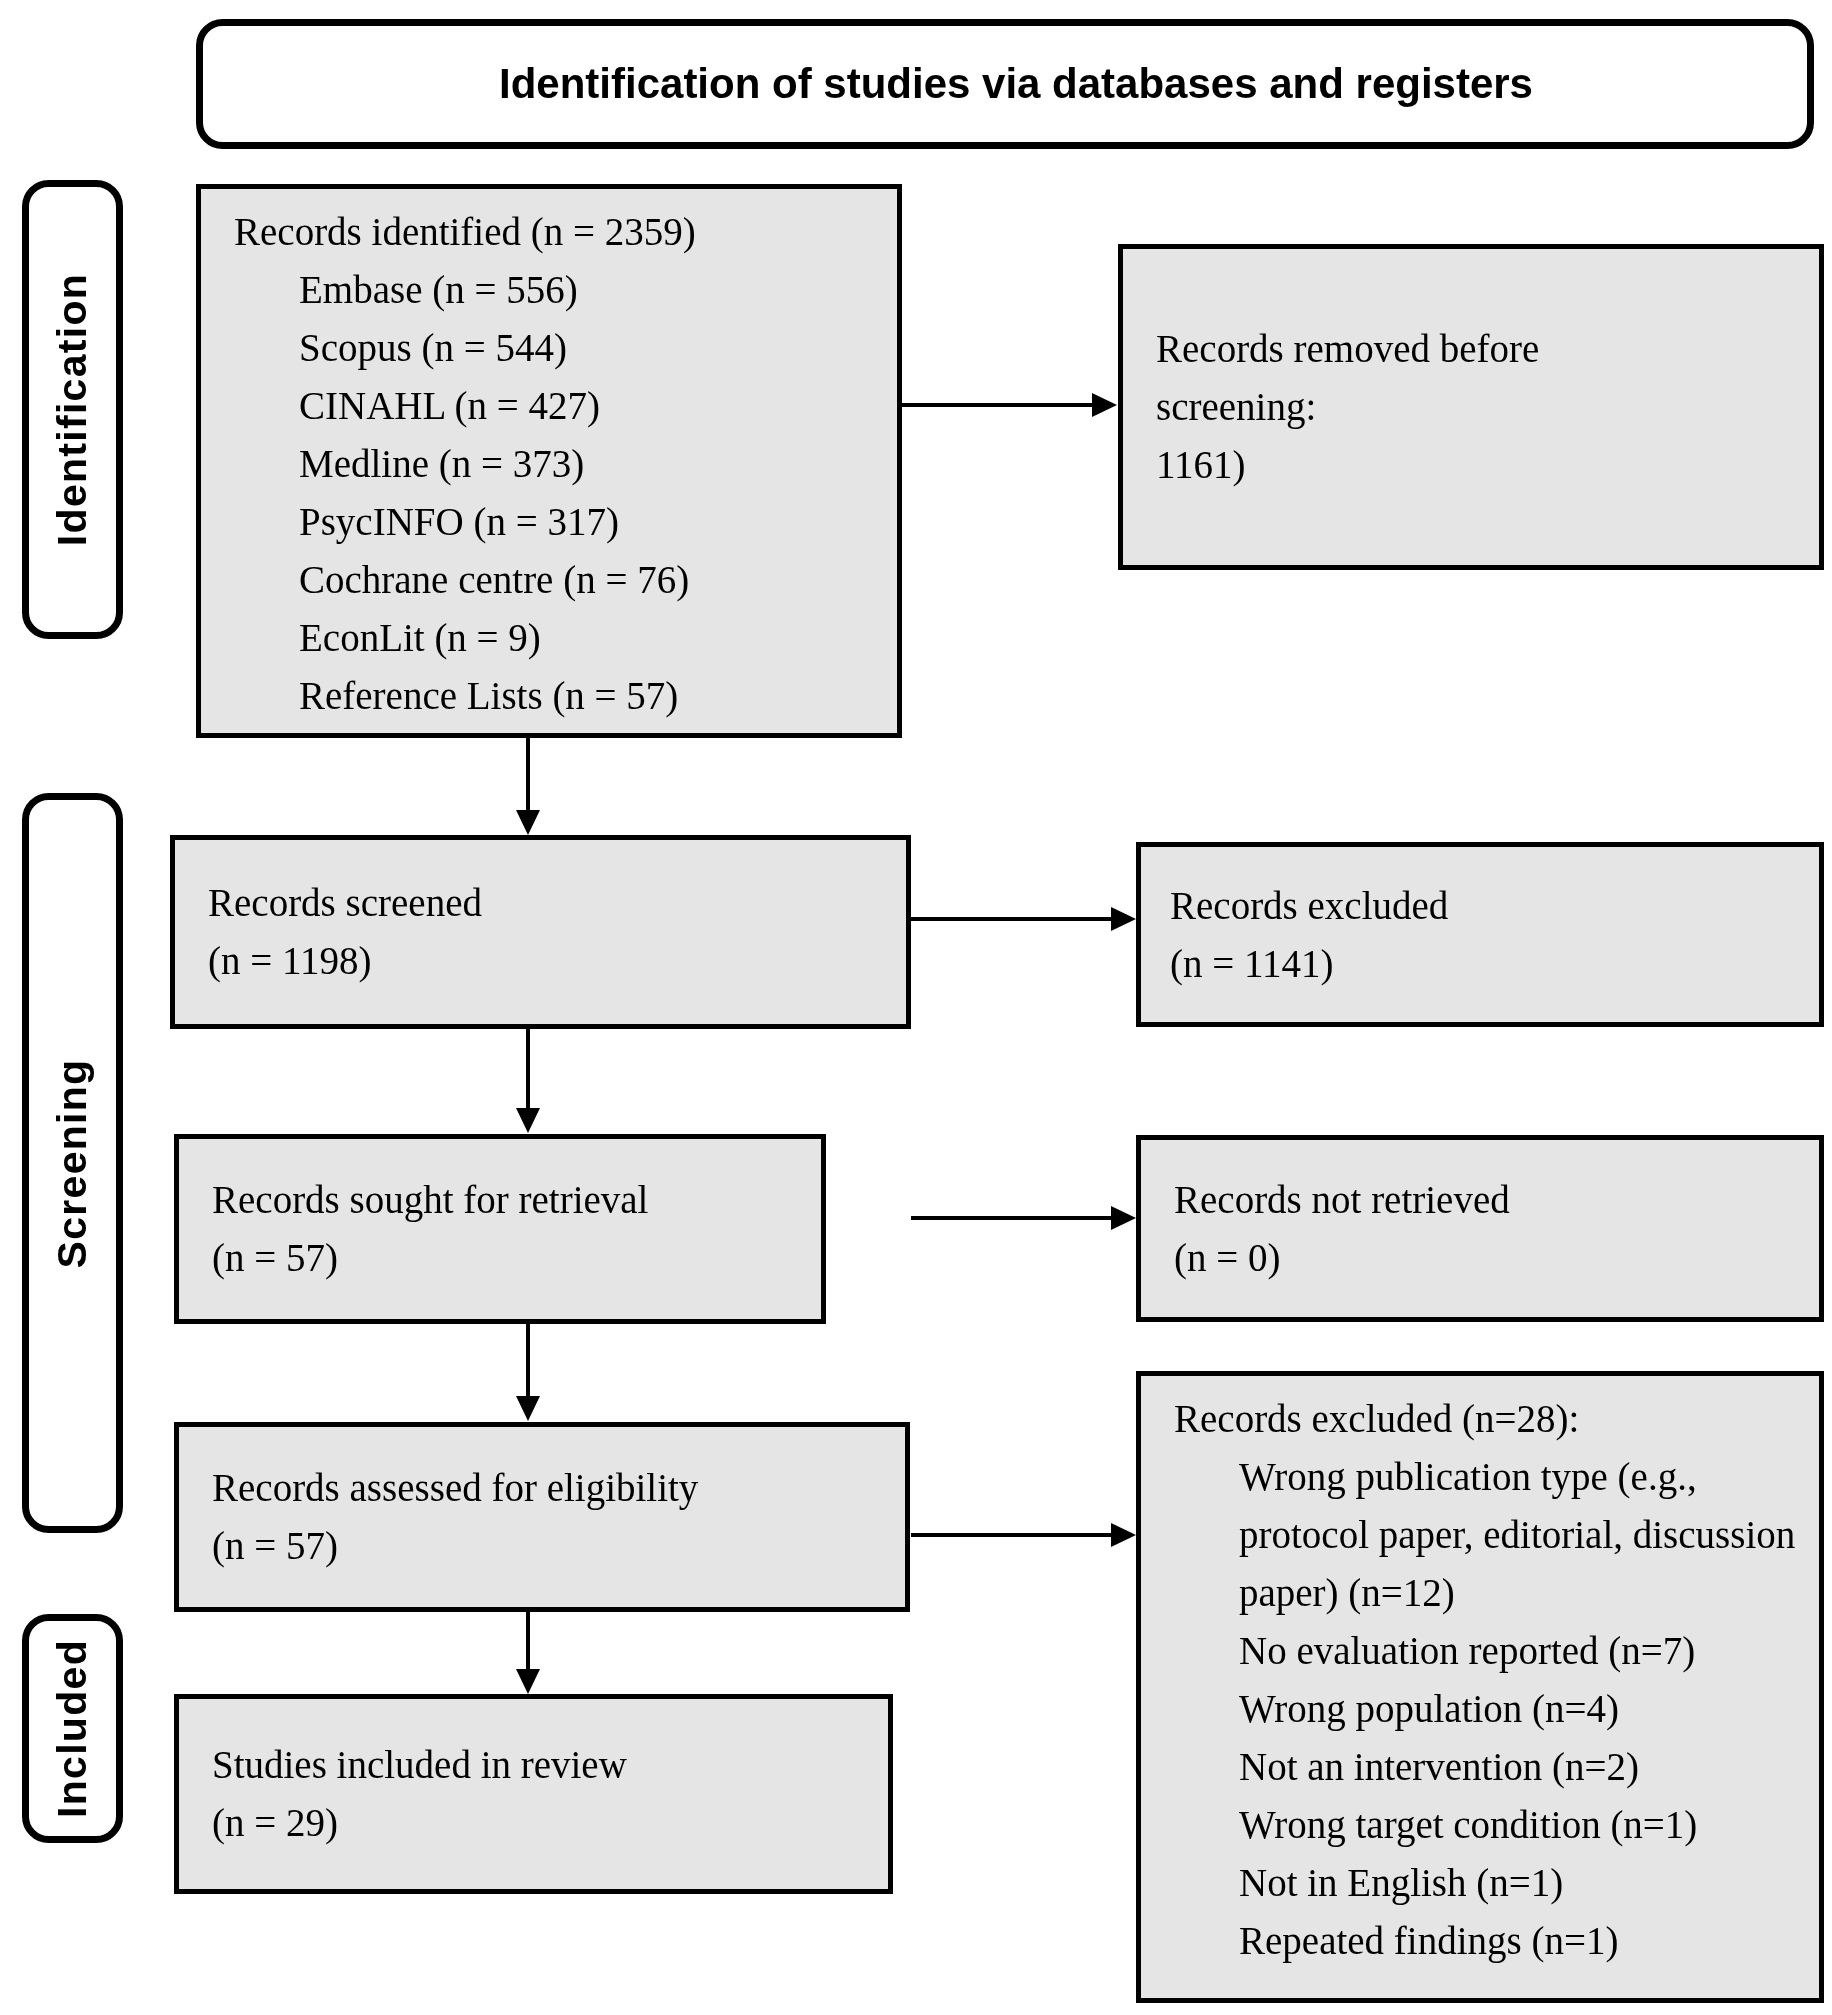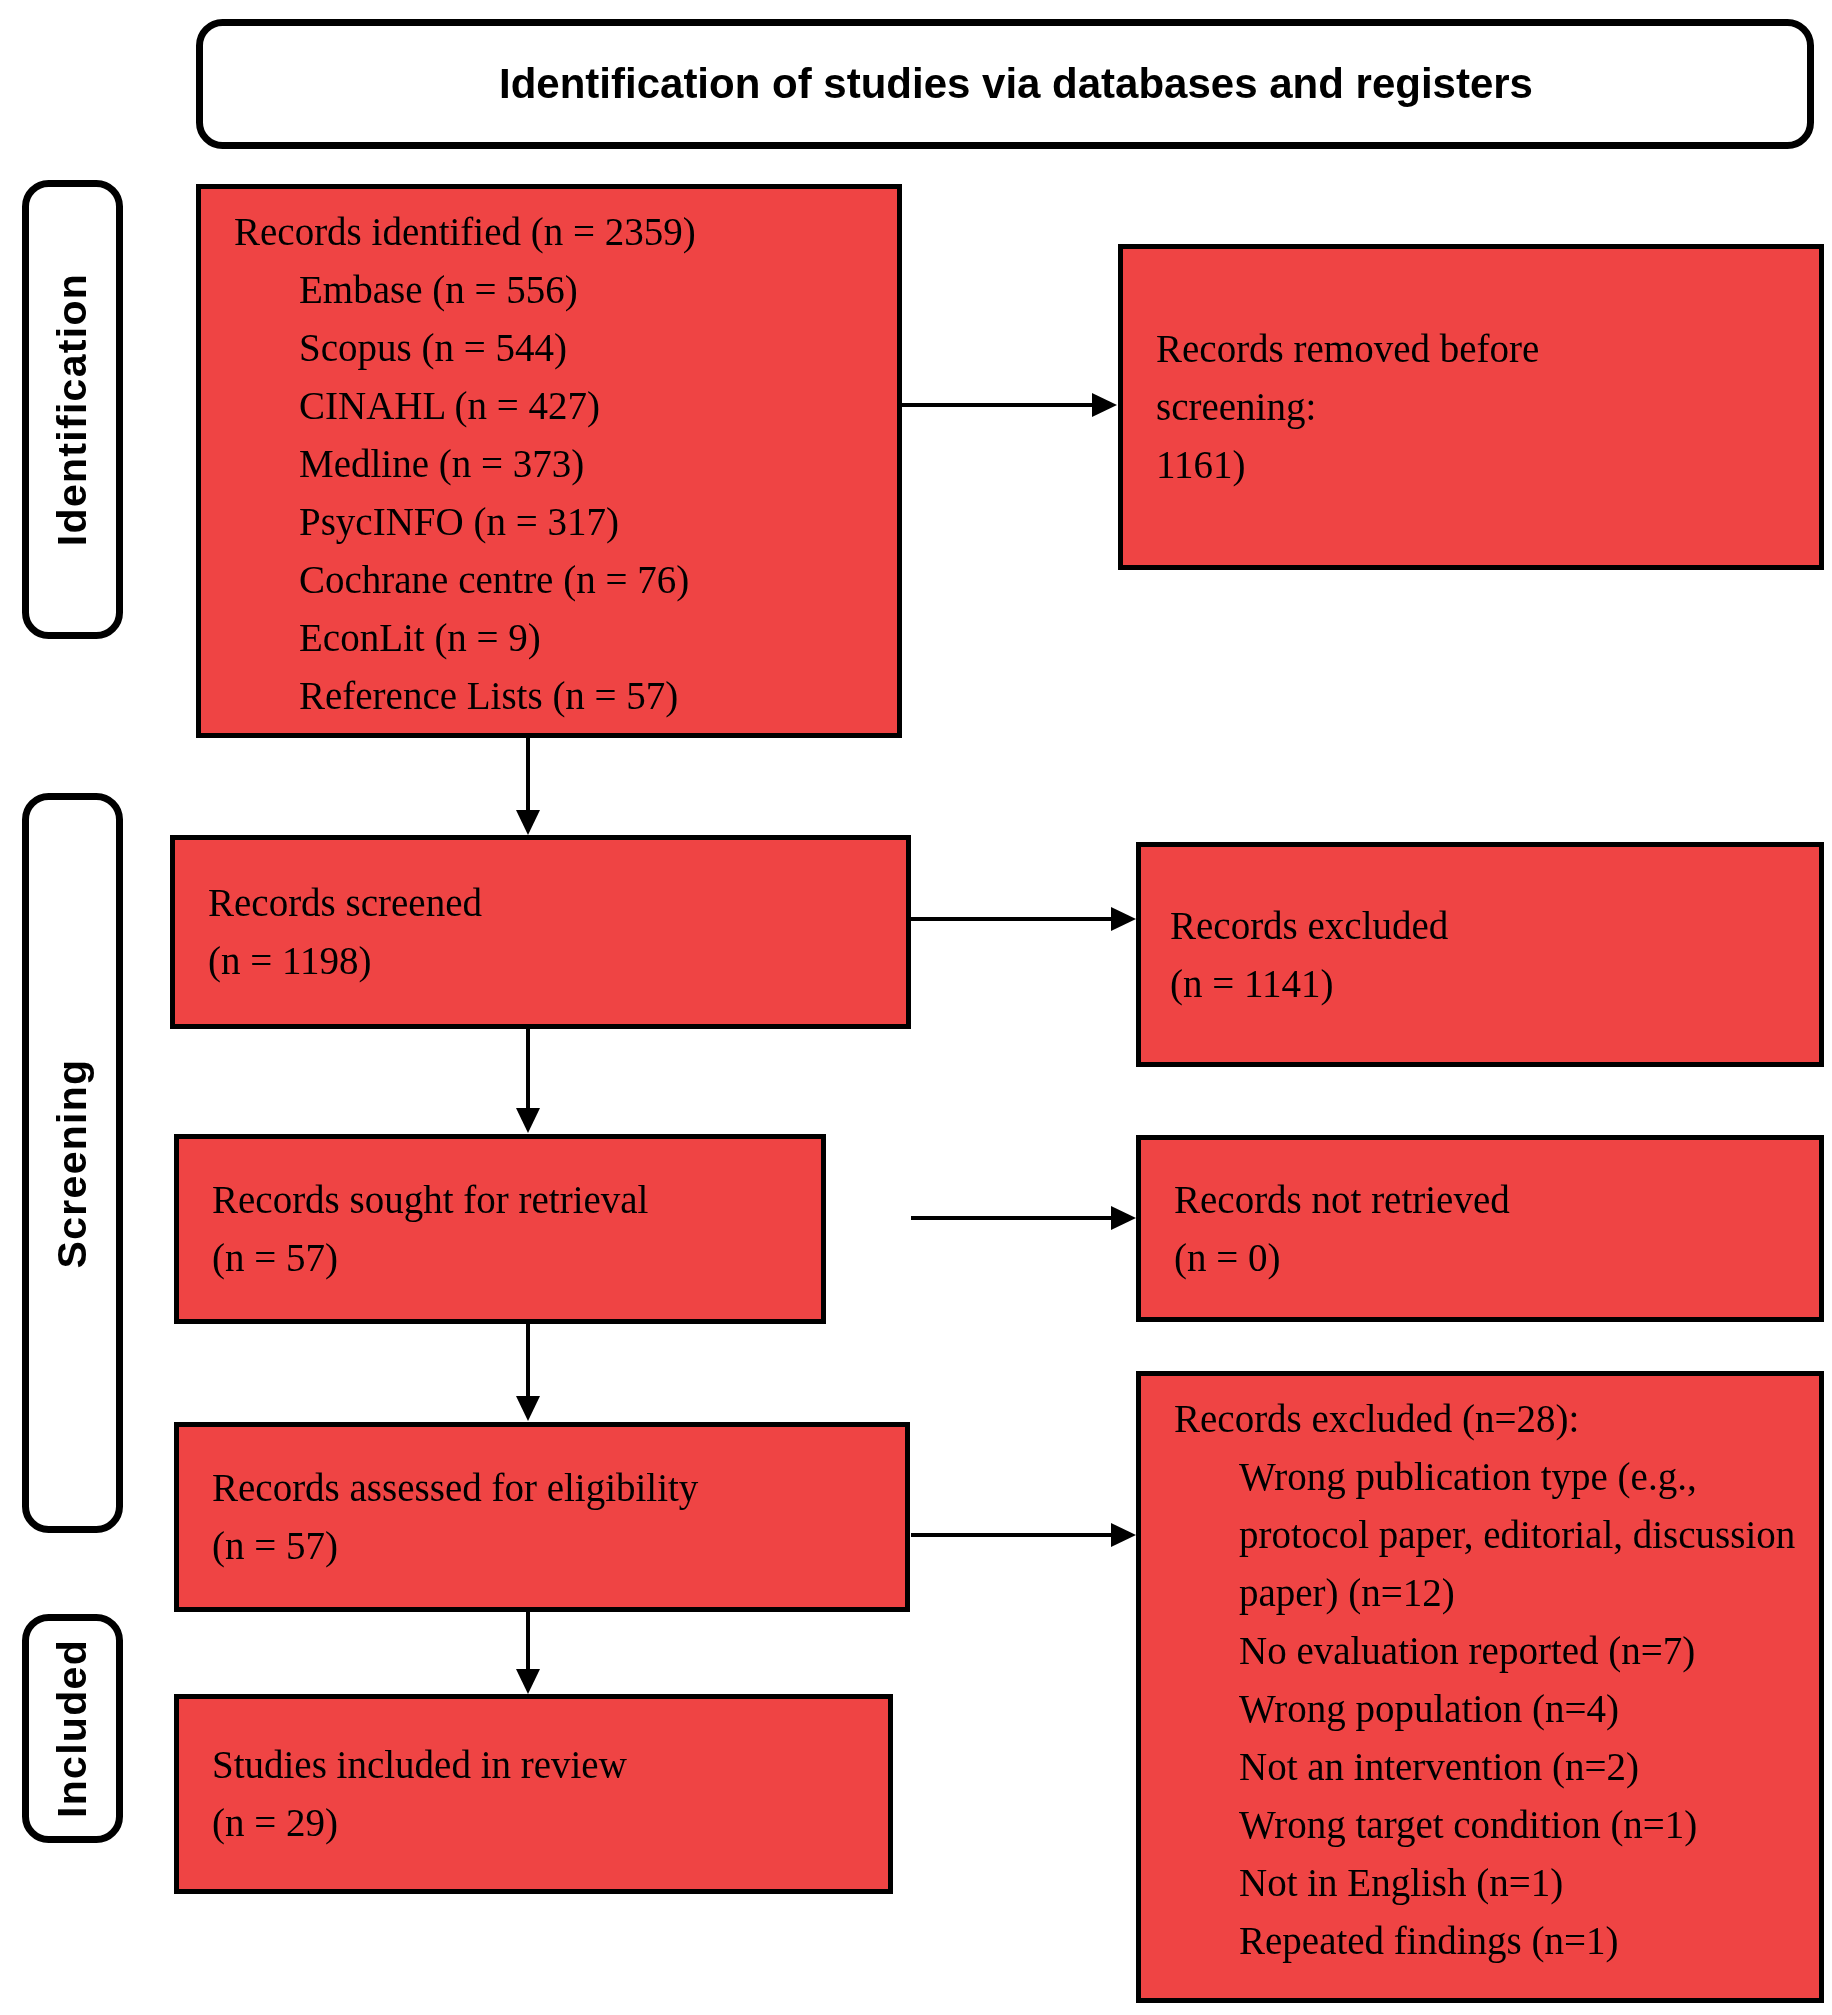--- a/index.html
+++ b/index.html
@@ -4,21 +4,21 @@
 <style>
   html, body { margin:0; padding:0; }
   body {
     width:1833px; height:2015px; position:relative; background:#ffffff;
     font-family:"Liberation Serif", serif; color:#000;
   }
   .abs { position:absolute; box-sizing:border-box; }
 
   
   .rect-box {
-    border:5.7px solid #000; background:#ef4444;
+    border:5.7px solid #000; background:#e5e5e5;
     display:flex; flex-direction:column; justify-content:center;
     padding:9.5px 22px 9.5px 33px;
     font-size:39px; line-height:58px; color:#000;
   }
   .top-align { justify-content:flex-start; padding-top:14px; }
   .line { white-space:nowrap; }
   .wrap-line { white-space:normal; }
   .indent { padding-left:65px; }
 
   
@@ -38,21 +38,21 @@
 
   
   #title-box            { left:196px;  top:19px;   width:1618px; height:130px;padding-left:22px; }
   #stage-identification { left:22px;   top:180px;  width:101px;  height:459px; }
   #stage-screening      { left:22px;   top:793px; width:101px;  height:740px; }
   #stage-included       { left:22px;   top:1614px; width:101px;  height:229px; }
 
   #box-identified   { left:196px;  top:184px;  width:706px; height:554px; }
   #box-removed      { left:1118px; top:244px;  width:706px; height:326px; }
   #box-screened     { left:170px;  top:835px; width:741px; height:194px; }
-  #box-excluded1    { left:1136px; top:842px; width:688px; height:225px;padding-left:29px; }
+  #box-excluded1    { left:1136px; top:842px; width:688px; height:185px;padding-left:29px; }
   #box-sought       { left:174px;  top:1134px; width:652px; height:190px; }
   #box-notretrieved { left:1136px; top:1135px; width:688px; height:187px;justify-content:center; }
   #box-assessed     { left:174px;  top:1422px; width:736px; height:190px; }
   #box-excluded2    { left:1136px; top:1371px; width:688px; height:632px; }
   #box-included     { left:174px;  top:1694px; width:719px; height:200px; }
 
   
   .arrow-h { position:absolute; height:4.4px; }
   .arrow-h .shaft { position:absolute; left:0; top:0; height:4.4px; width:calc(100% - 23px); background:#000; }
   .arrow-h .head  { position:absolute; right:0; top:-10px; width:0; height:0;

